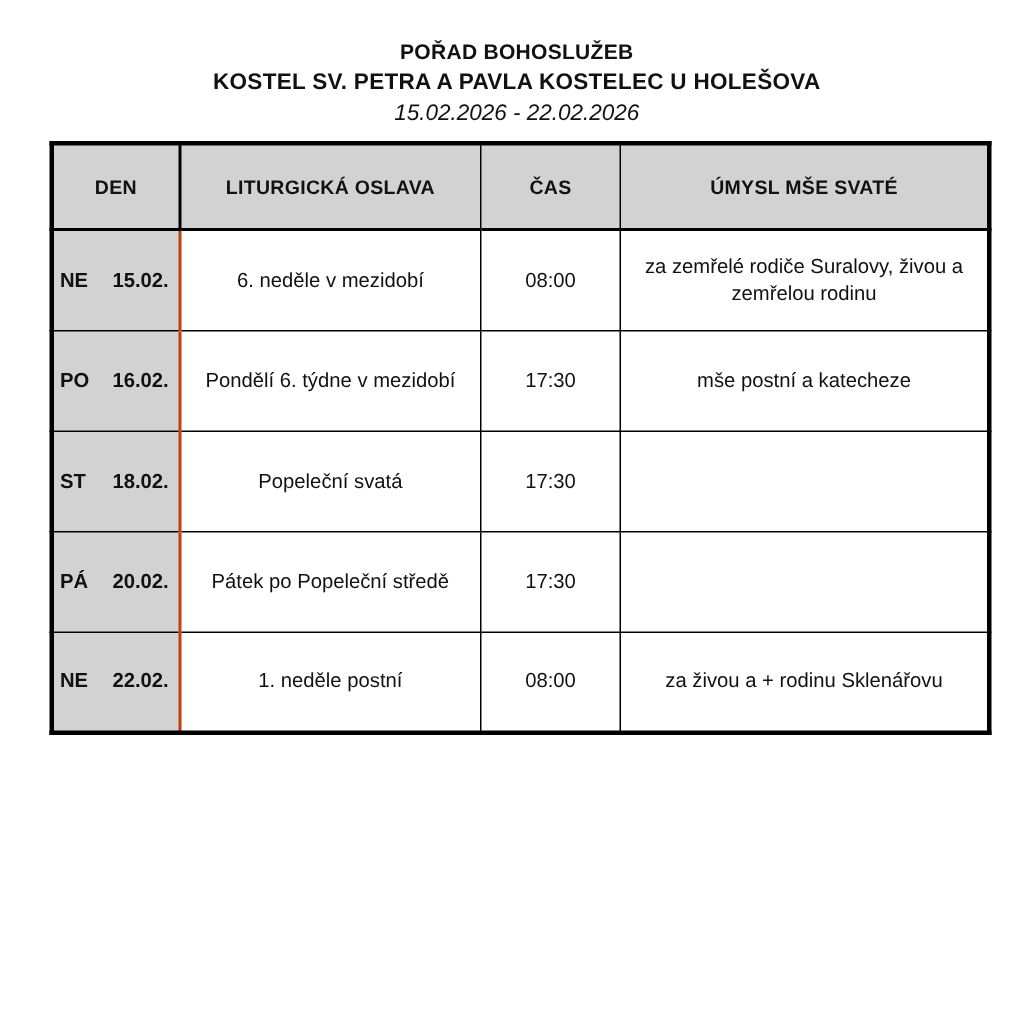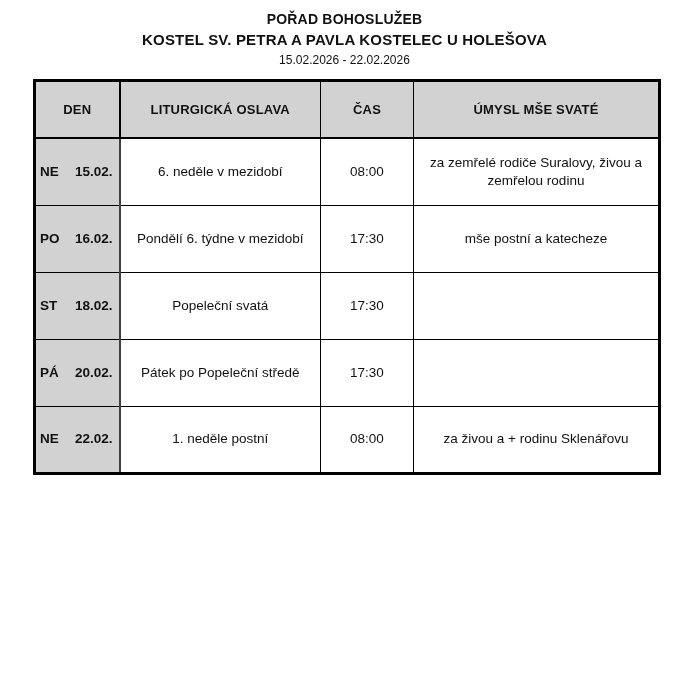--- a/index.html
+++ b/index.html
@@ -9,37 +9,38 @@
   body {
     width: 689px;
     height: 675px;
     background: #ffffff;
     font-family: "Liberation Sans", sans-serif;
     color: #111111;
     overflow: hidden;
   }
   .page-header {
     text-align: center;
-    padding-top: 9px;
+    padding-top: 24px;
   }
   .title {
     font-size: 14px;
     font-weight: bold;
     line-height: 20px;
     letter-spacing: 0.2px;
   }
   .subtitle {
     font-size: 15px;
     font-weight: bold;
     line-height: 21px;
     letter-spacing: 0.2px;
   }
   .date-range {
-    font-size: 12px;
+    font-size: 15px;
     line-height: 21px;
+    font-style: italic;
   }
   table.schedule {
     border-collapse: collapse;
     table-layout: fixed;
     width: 625px;
     margin: 8px 0 0 33px;
     border: 3px solid #000000;
   }
   .schedule th {
     background: #d2d2d2;
@@ -62,21 +63,21 @@
     text-align: center;
     vertical-align: middle;
     padding: 2px 4px;
     line-height: 18px;
   }
   .schedule tbody tr {
     height: 67px;
   }
   .schedule td.day-cell {
     background: #d2d2d2;
-    border-right: 2px solid #404040;
+    border-right: 2px solid #c2410c;
     font-weight: bold;
     padding: 0;
   }
   .day-wrap {
     display: flex;
     justify-content: space-between;
     align-items: center;
     padding: 0 6px 0 4px;
   }
   .intention-cell {

